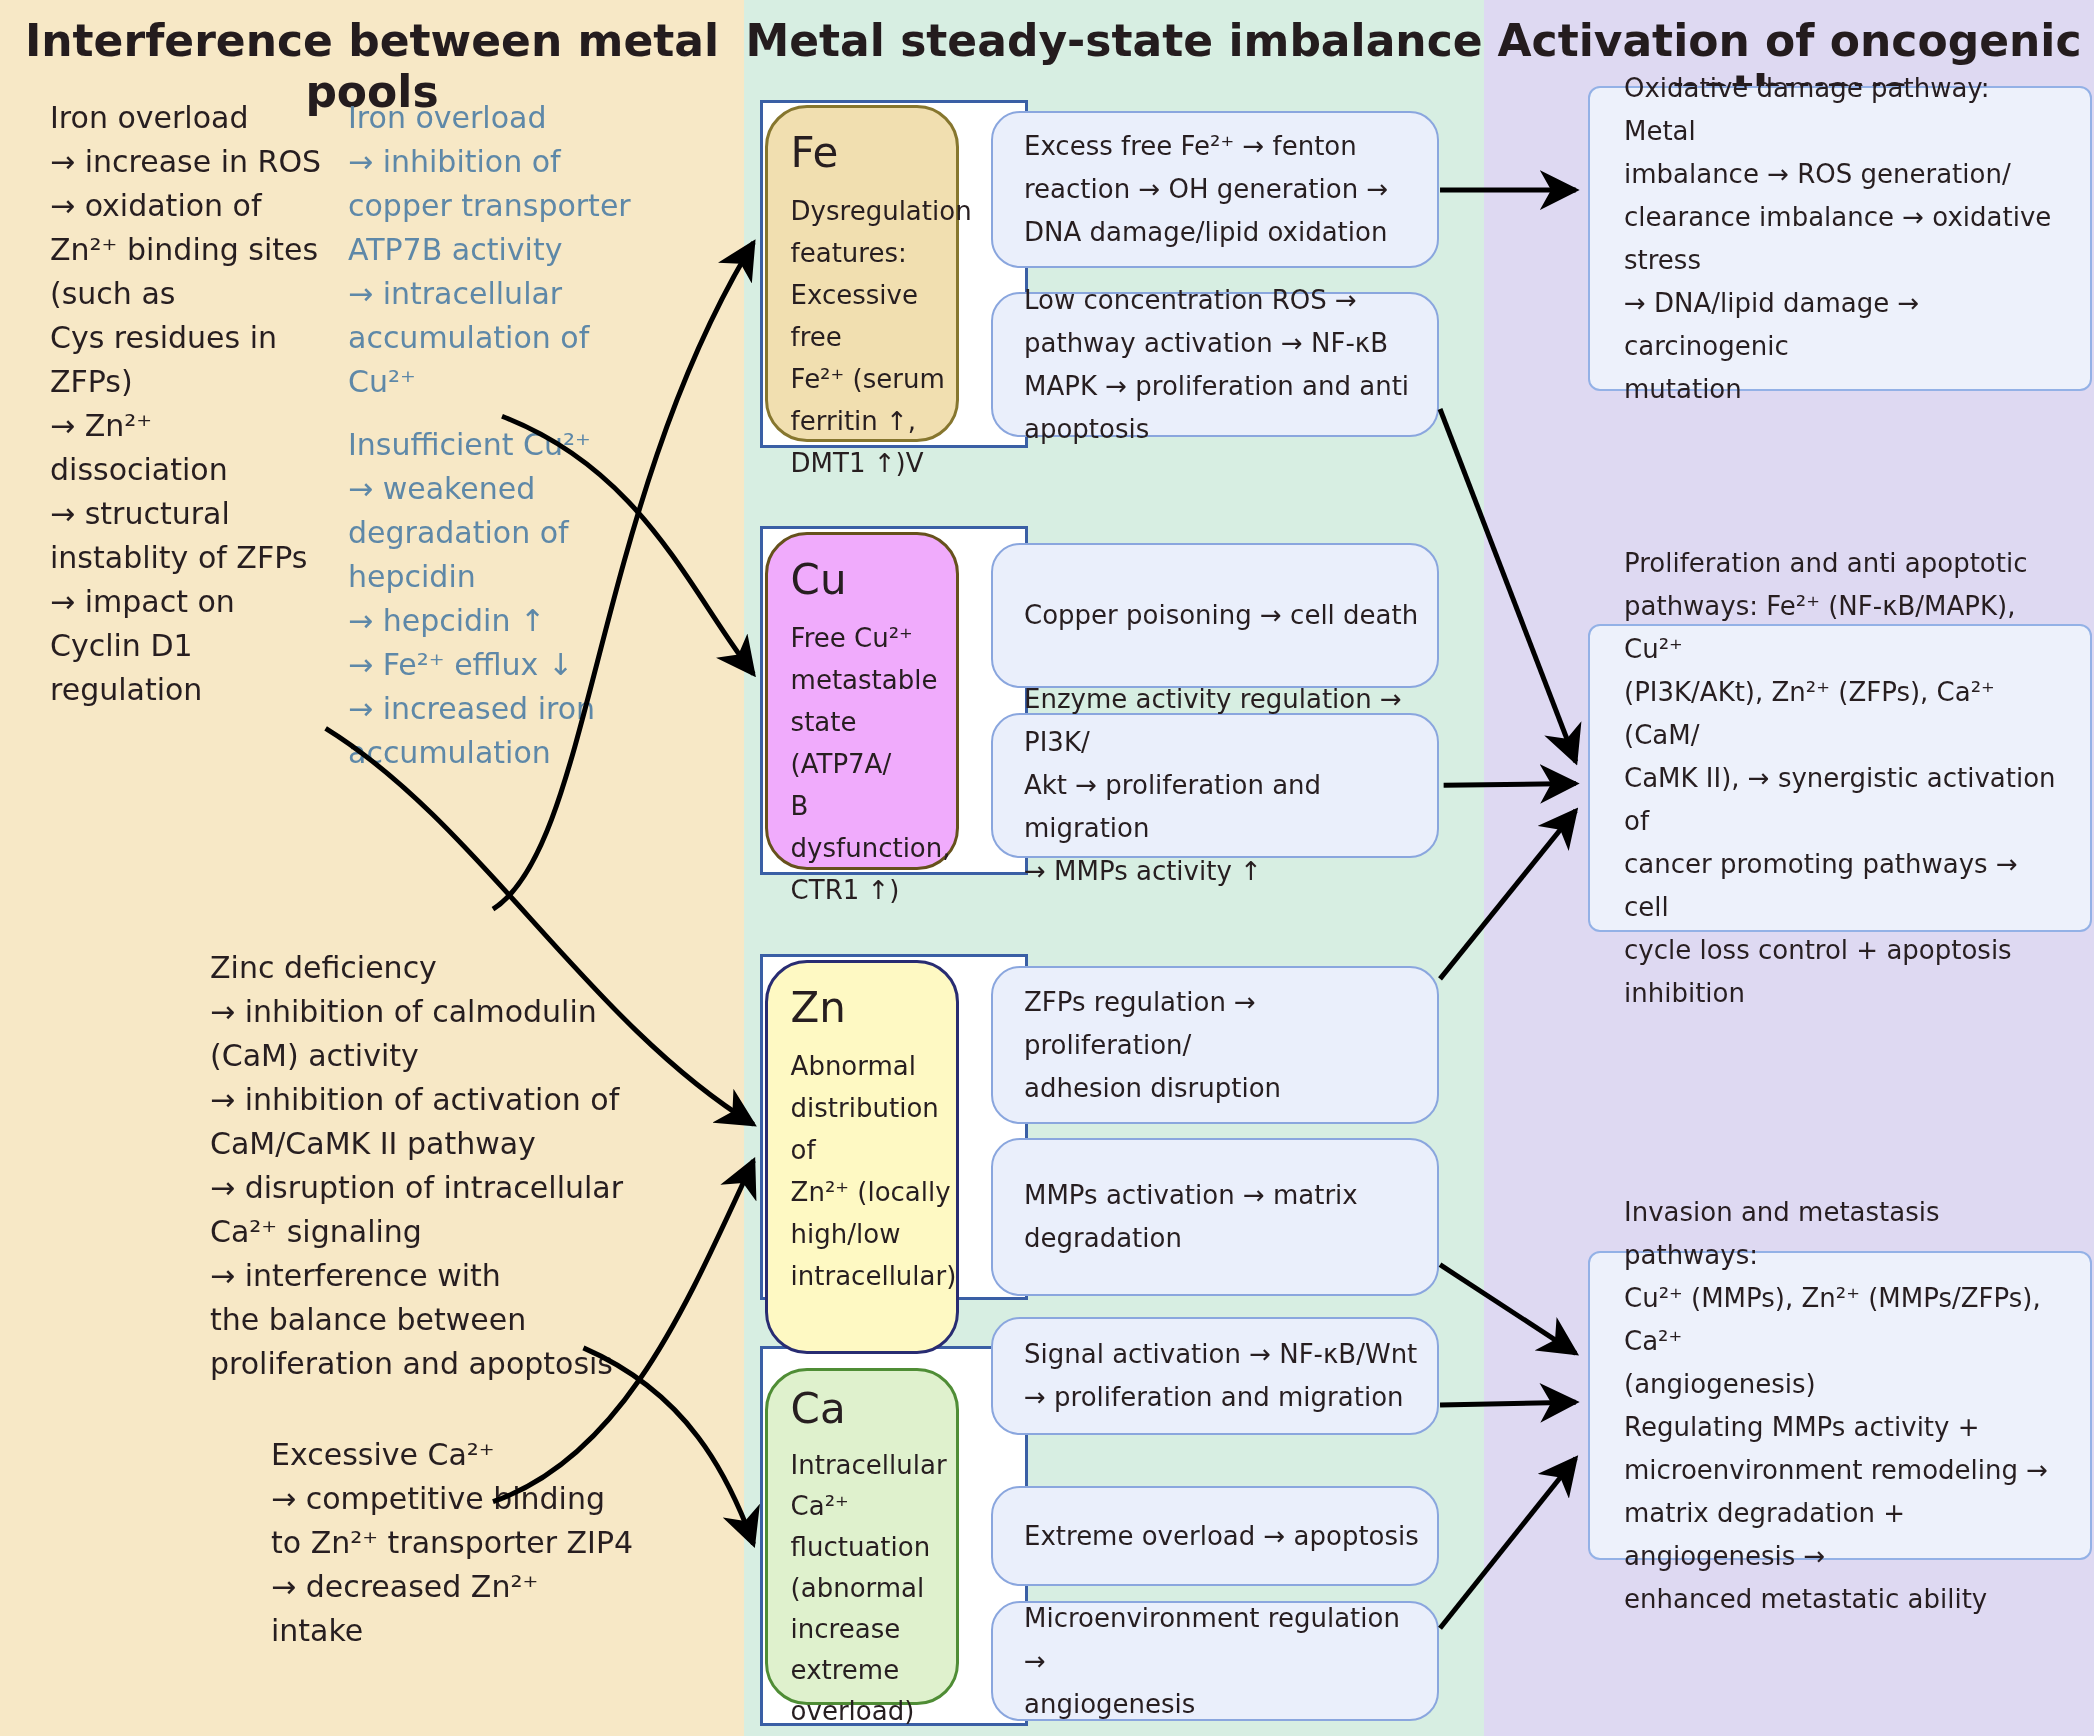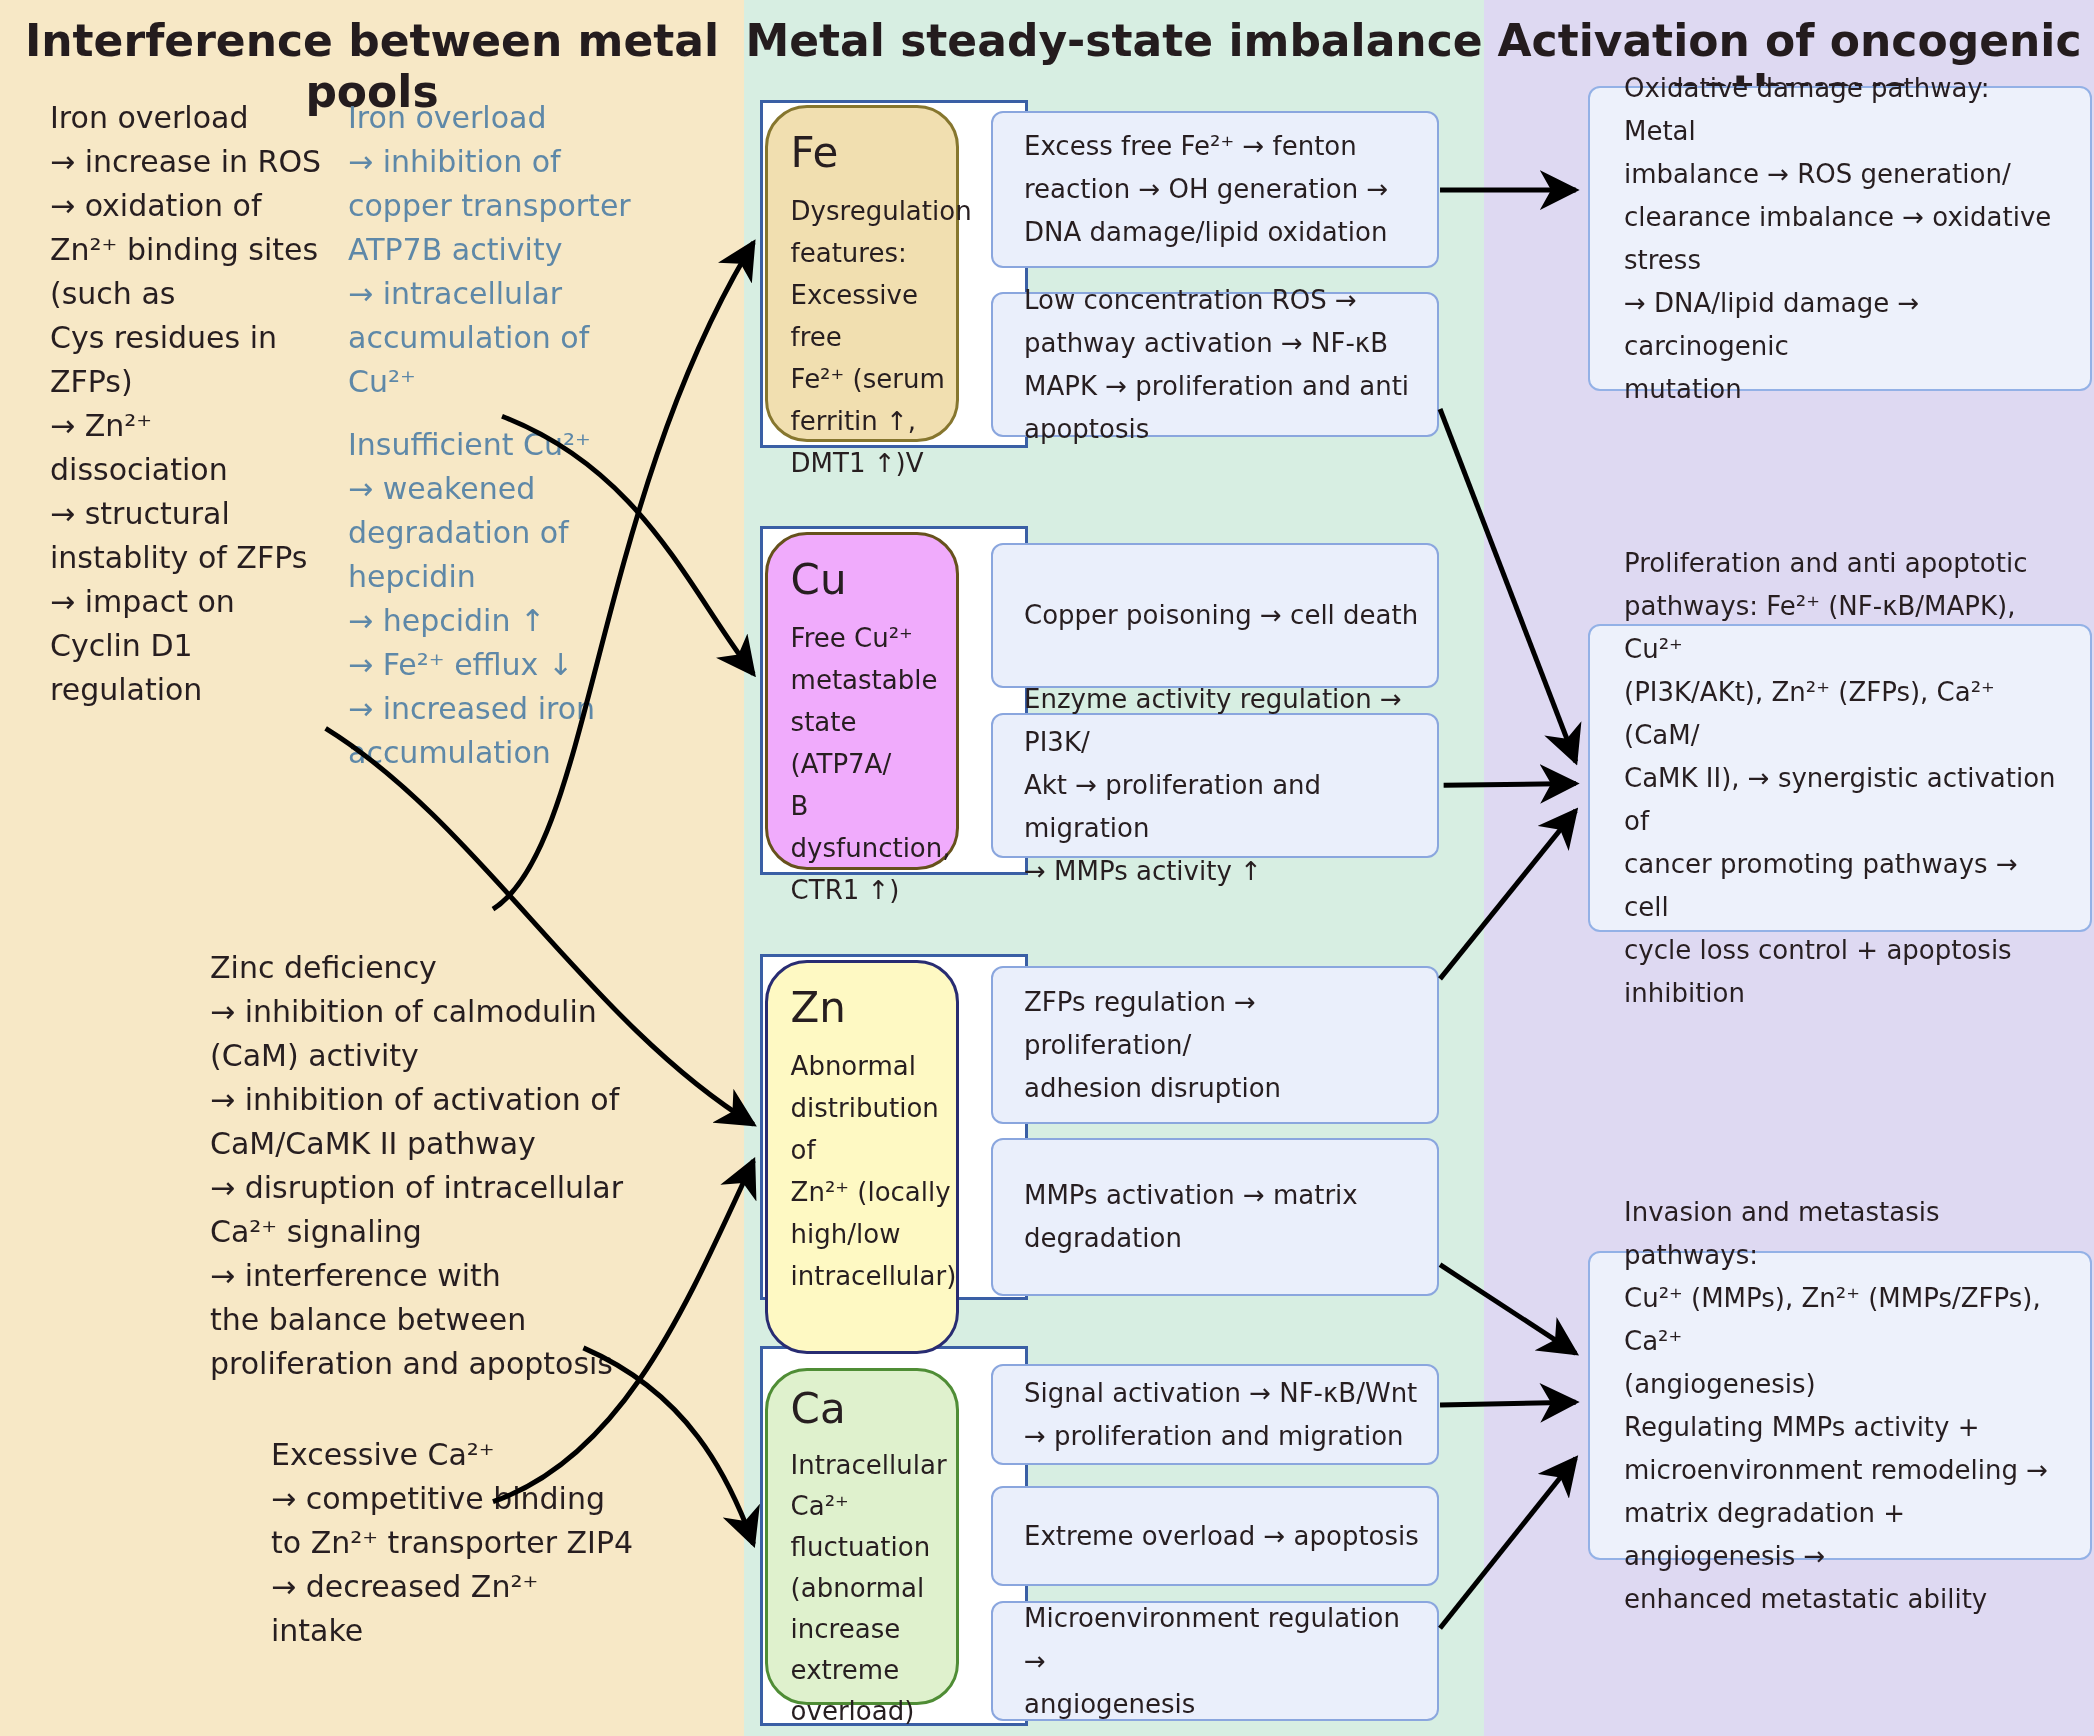--- a/index.html
+++ b/index.html
@@ -34,28 +34,28 @@
 
   .mbox{position:absolute;left:765px;width:194px;border:3.6px solid;border-radius:42px;box-sizing:border-box;z-index:3;padding:20px 0 0 22.6px;}
   .mbox .sym{font-size:42px;margin-bottom:12.7px;}
   .mbox .desc{font-size:26px;line-height:42px;white-space:pre-line;}
   #fe-box{top:105px;height:337px;background:#f1dfb0;border-color:#86762e;}
   #cu-box{top:532px;height:338px;background:#f0abfc;border-color:#66511c;}
   #zn-box{top:960px;height:394px;background:#fef9c3;border-color:#282c72;}
   #ca-box{top:1368px;height:337px;background:#dff1cd;border-color:#4f8d35;padding-top:12.7px;}
   #ca-box .desc{line-height:41px;}
 
-  .cbox{position:absolute;left:991px;width:448px;background:#eaeffb;border:2.7px solid #8aa6de;border-radius:12px;box-sizing:border-box;z-index:3;display:flex;align-items:center;padding-left:31px;padding-right:12.7px;font-size:26px;line-height:43px;white-space:pre-line;}
+  .cbox{position:absolute;left:991px;width:448px;background:#eaeffb;border:2.7px solid #8aa6de;border-radius:29px;box-sizing:border-box;z-index:3;display:flex;align-items:center;padding-left:31px;padding-right:12.7px;font-size:26px;line-height:43px;white-space:pre-line;}
   #fe-c1{top:111px;height:157px;}
   #fe-c2{top:292px;height:145px;}
   #cu-c1{top:543px;height:145px;}
   #cu-c2{top:713px;height:145px;}
   #zn-c1{top:966px;height:158px;}
   #zn-c2{top:1138px;height:158px;}
-  #ca-c1{top:1364px;height:101px;}
+  #ca-c1{top:1317px;height:118px;}
   #ca-c2{top:1486px;height:100px;}
   #ca-c3{top:1601px;height:120px;}
 
   .rbox{position:absolute;left:1588px;width:504px;background:#edf1fb;border:2.7px solid #93b1e6;border-radius:12px;box-sizing:border-box;z-index:3;display:flex;align-items:center;padding:0 23.5px 0 34px;font-size:26px;line-height:43px;white-space:pre-line;}
   #r-oxidative{top:86px;height:305px;}
   #r-proliferation{top:624px;height:308px;}
   #r-invasion{top:1251px;height:309px;}
 
   #arrow-layer{position:absolute;left:0;top:0;z-index:4;pointer-events:none;}
   .flow{stroke:#000;stroke-width:5.5;fill:none;}

